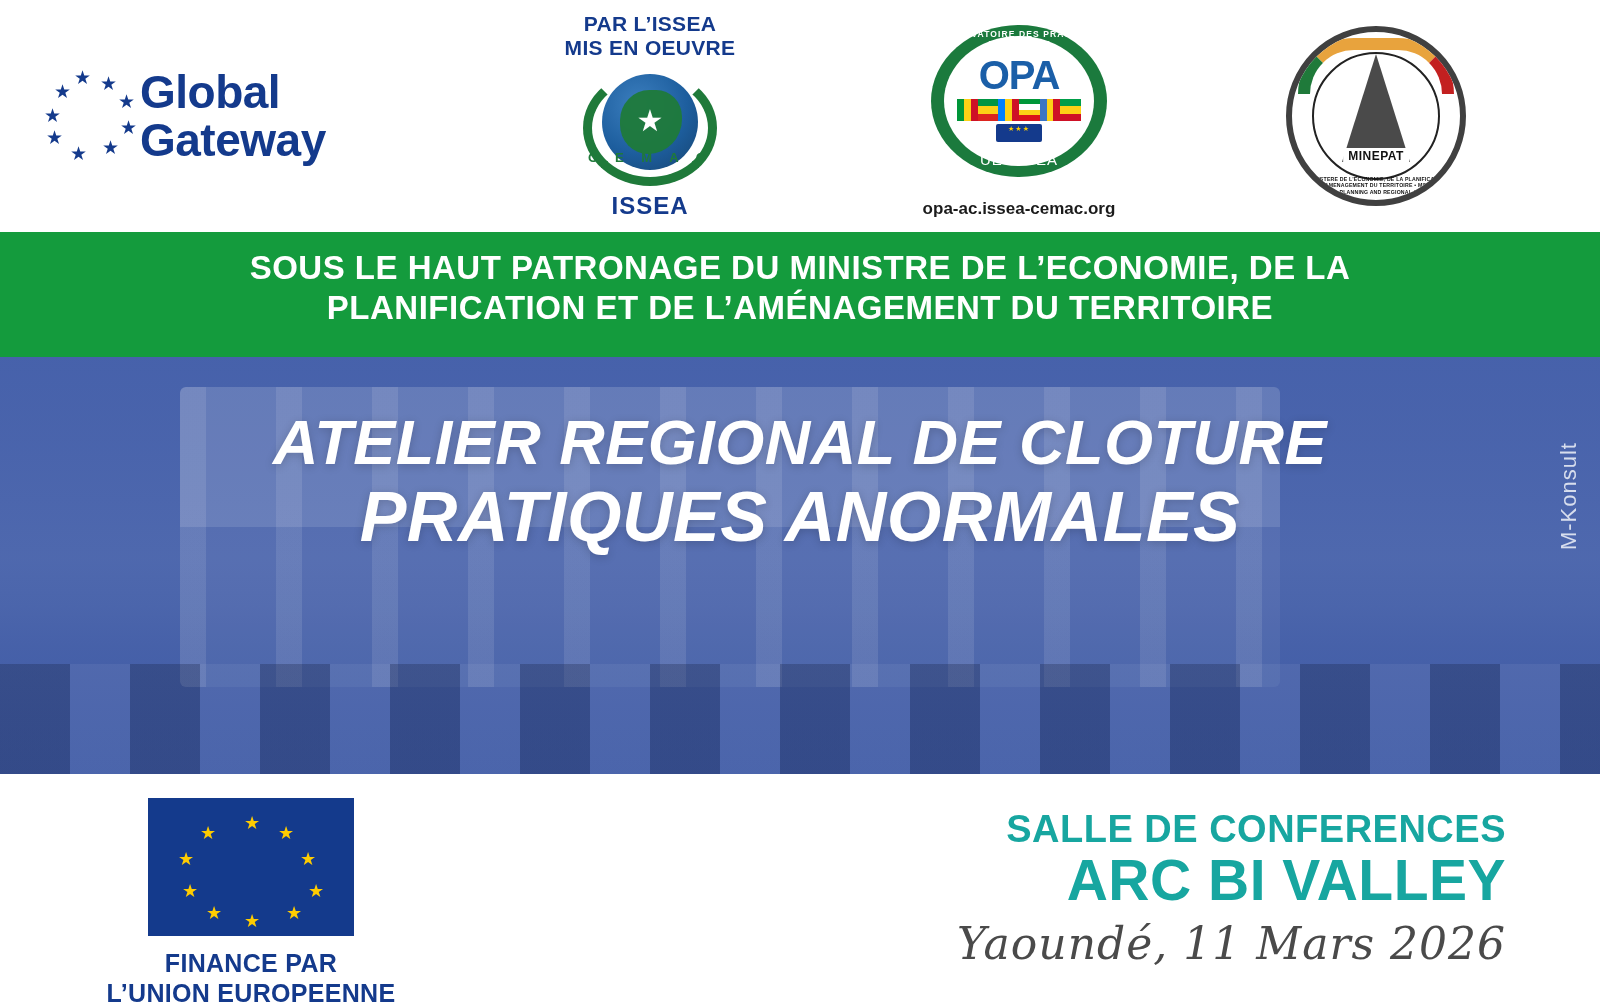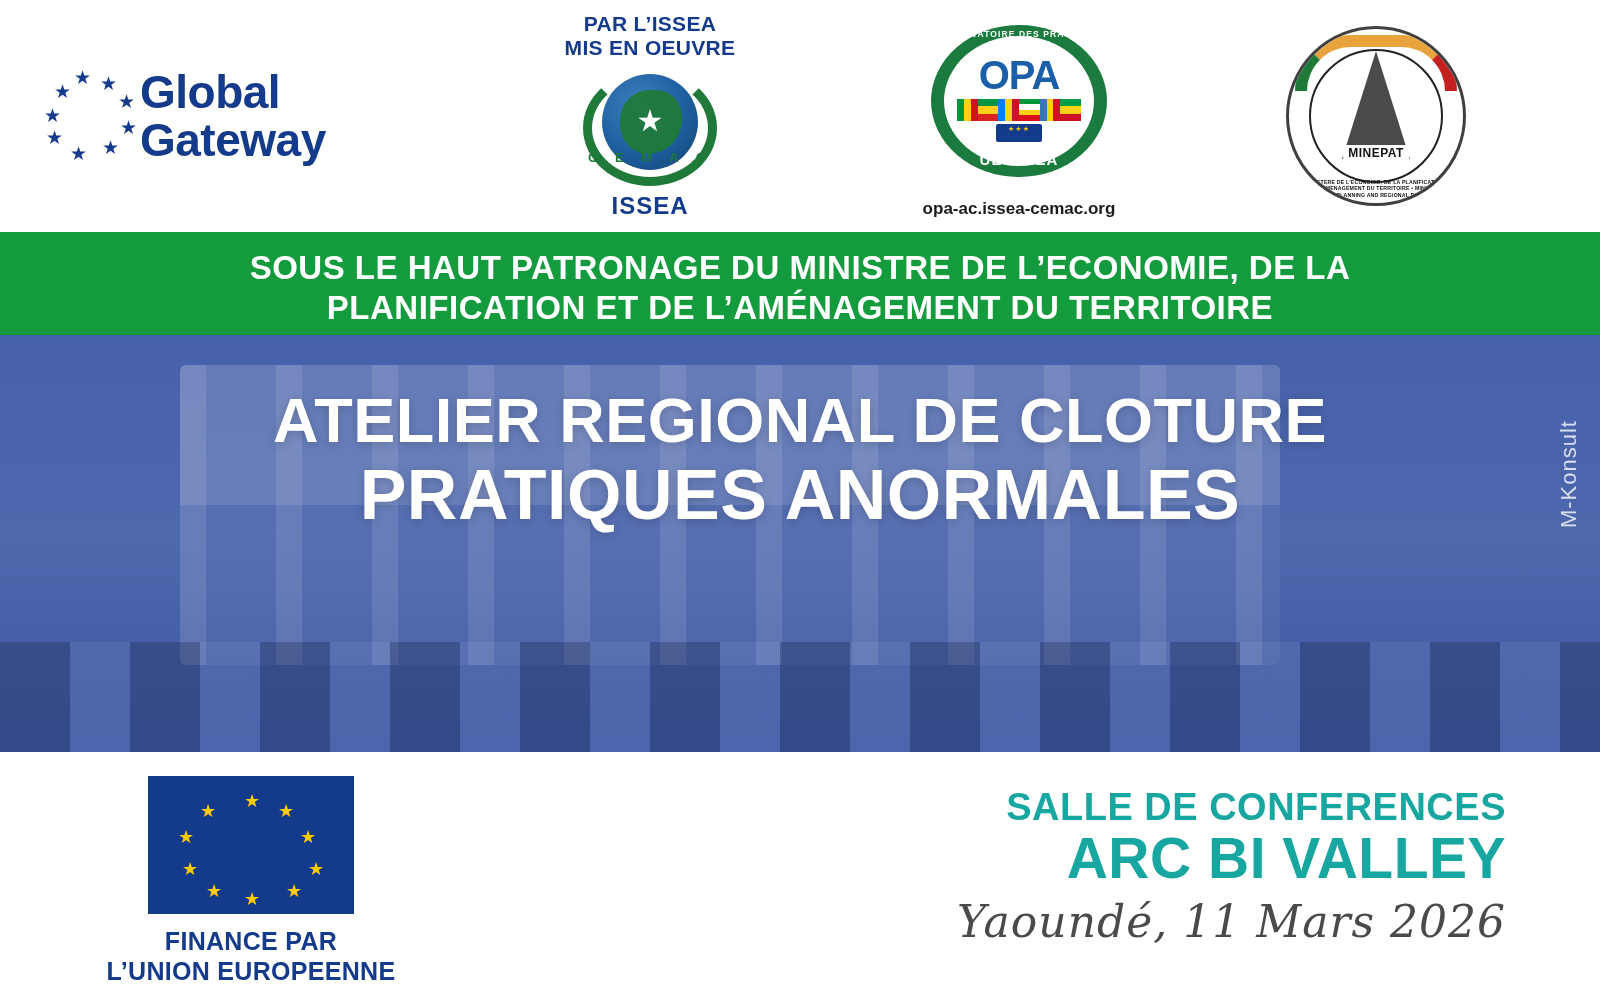--- a/index.html
+++ b/index.html
@@ -190,42 +190,42 @@
     color: #FFCC00;
     font-size: 7px;
     letter-spacing: 1px;
   }
   .opa-ueissea {
     position: absolute;
     left: 0; bottom: 9px;
     width: 176px;
     text-align: center;
     color: #ffffff;
-    font-weight: bold;
+    font-weight: normal;
     font-size: 15px;
     letter-spacing: 1px;
   }
   .opa-url {
     margin-top: 22px;
     color: #1B1B1B;
     font-weight: bold;
     font-size: 17px;
   }
 
   
   .minepat-block {
     width: 300px;
     margin-left: 42px;
     display: flex;
     justify-content: center;
   }
   .minepat {
     width: 180px; height: 180px;
     border-radius: 50%;
-    border: 3px solid #404040;
+    border: 6px solid #404040;
     position: relative;
     overflow: hidden;
     background: #fff;
   }
   .minepat-top {
     position: absolute;
     left: 6px; top: 6px; right: 6px; height: 56px;
     border-radius: 180px 180px 0 0;
     border-top: 12px solid #E8A33D;
     border-left: 12px solid #1F7A3A;
@@ -273,21 +273,21 @@
 
   
   .green-band {
     background: #149B3D;
     color: #ffffff;
     text-align: center;
     font-weight: bold;
     font-size: 33px;
     line-height: 1.22;
     letter-spacing: .5px;
-    padding: 16px 40px 6px;
+    padding: 16px 40px 28px;
   }
 
   
   .hero {
     position: relative;
     height: 417px;
     background: #3F5BA9;
     overflow: hidden;
   }
   .hero-photo {
@@ -322,20 +322,21 @@
     position: relative;
     z-index: 3;
     color: #ffffff;
     font-weight: bold;
     text-align: center;
     padding-top: 50px;
     font-size: 66px;
     line-height: 1.13;
     letter-spacing: .5px;
     text-shadow: 0 2px 10px rgba(0,0,0,.18);
+    font-style: italic;
   }
   .hero-title .l1 { font-size: 63px; }
   .hero-title .l2 { font-size: 70px; }
   .hero-title .l3 { font-size: 70px; }
 
   .credit {
     position: absolute;
     right: 18px;
     top: 85px;
     z-index: 4;

